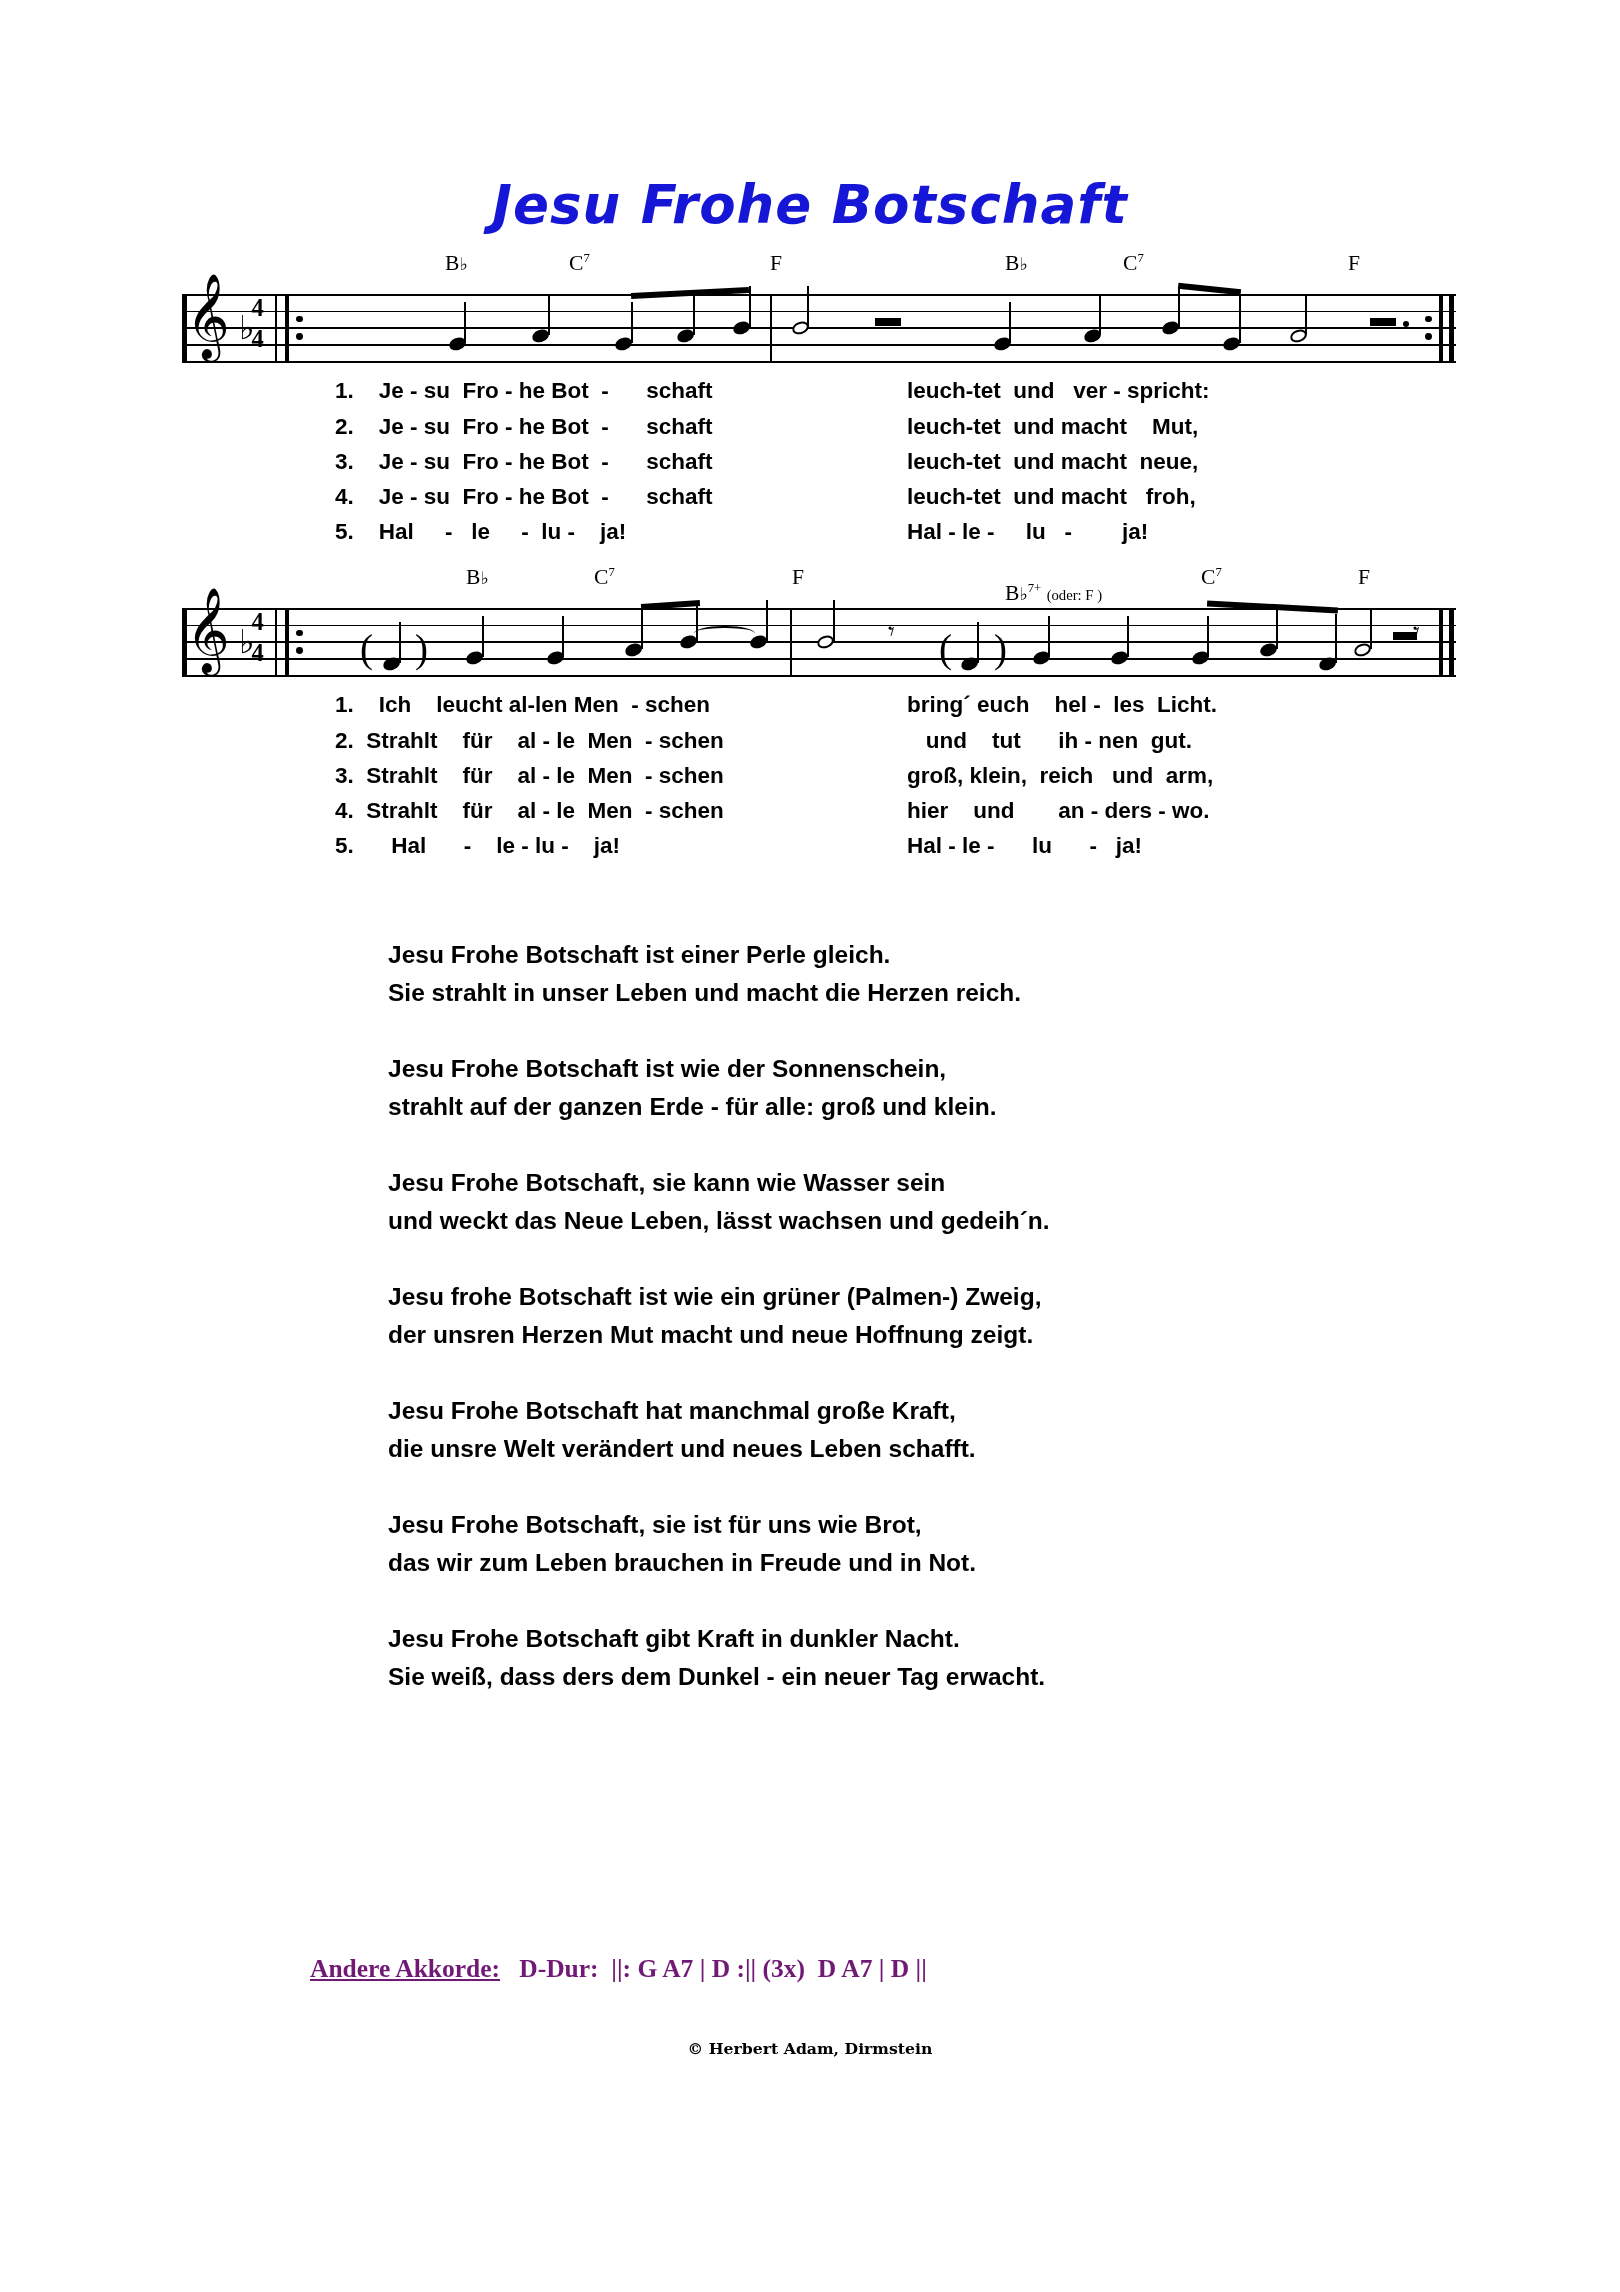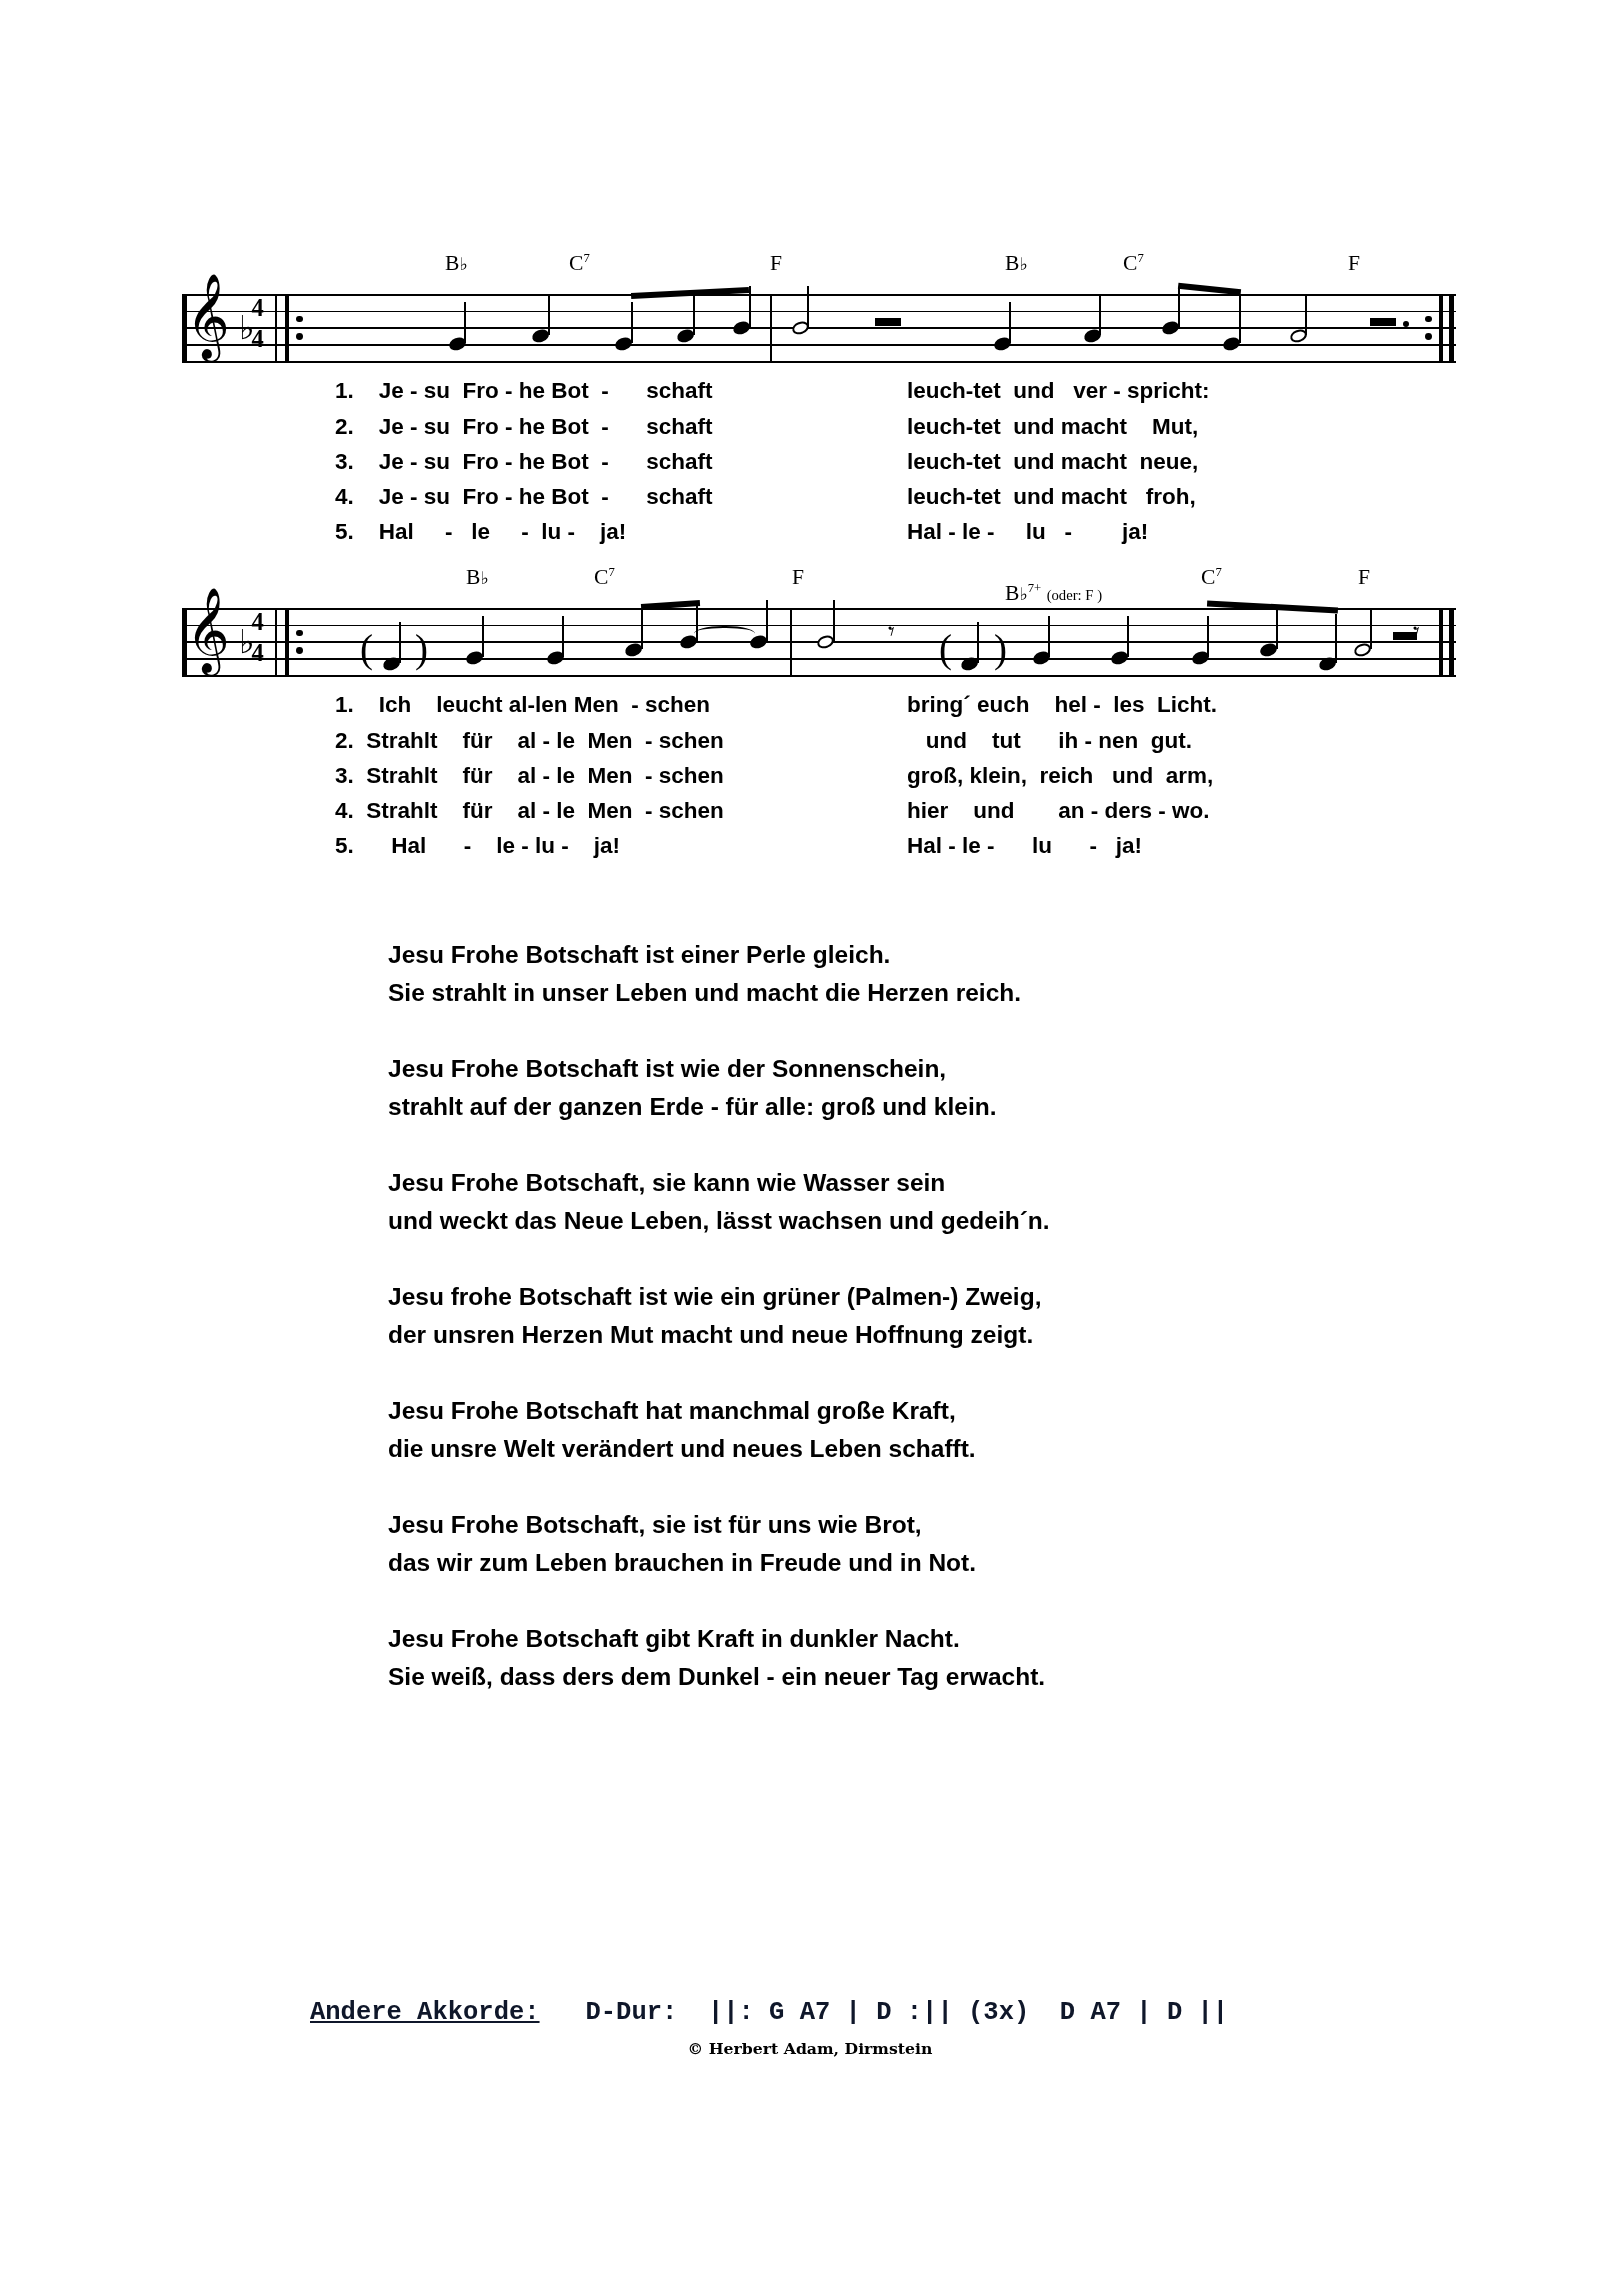--- a/index.html
+++ b/index.html
@@ -175,45 +175,46 @@
     color: #000;
     line-height: 38px;
   }
   .verse { margin-bottom: 38px; }
   .verse div { white-space: pre; }
 
   
   .akkorde {
     position: absolute;
     left: 310px;
-    top: 1998px;
-    font-family: Liberation Mono, monospace;
+    top: 1954px;
+    font-family: Liberation Serif, serif;
     font-weight: bold;
     font-size: 25.5px;
-    color: #0f172a;
+    color: #701a75;
     white-space: pre;
   }
   .akkorde .u { text-decoration: underline; }
   .copyright {
     position: absolute;
     left: 0;
     top: 2039px;
     width: 1620px;
     text-align: center;
     font-family: "DejaVu Serif", serif;
     font-weight: bold;
     font-size: 15.7px;
     color: #000;
   }
 </style>
 </head>
 <body>
 
 <div class="page">
 
+  <div class="title">Jesu Frohe Botschaft</div>
 
   <div class="system" style="top:294px;">
     <div class="staff-block">
       <div class="staff-lines">
         <div class="ln" style="top:0px;"></div>
         <div class="ln" style="top:16.7px;"></div>
         <div class="ln" style="top:33px;"></div>
         <div class="ln" style="top:50px;"></div>
         <div class="ln" style="top:67px;"></div>
       </div>

